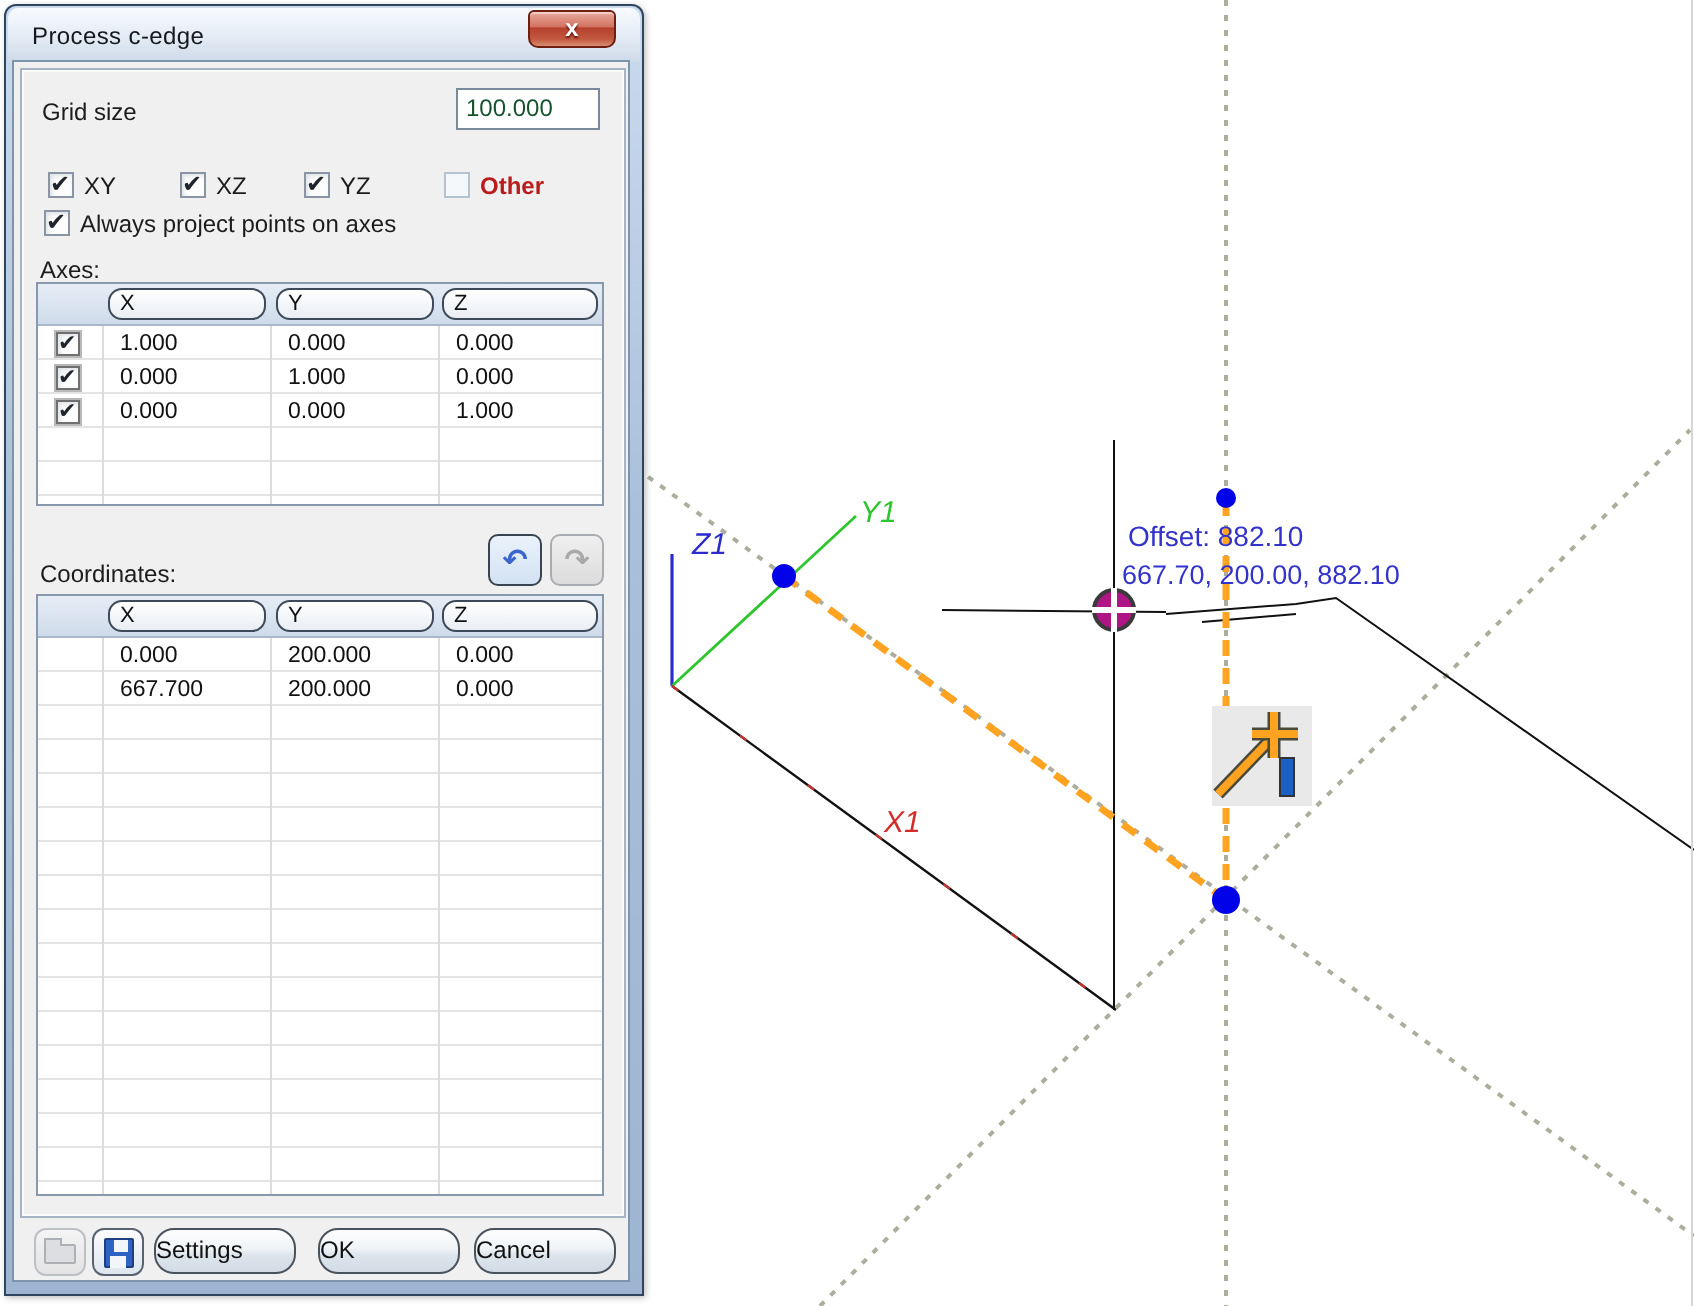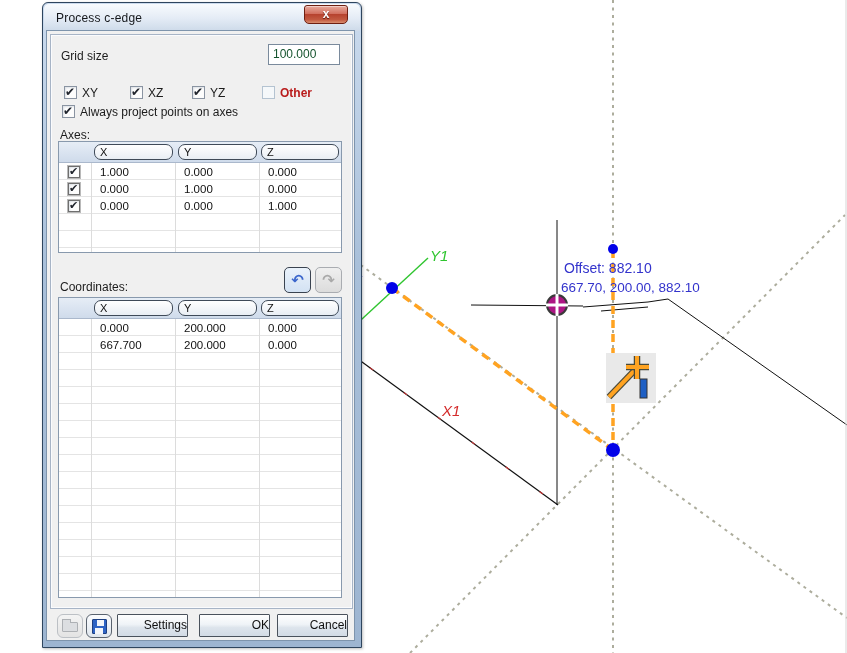--- a/index.html
+++ b/index.html
@@ -7,21 +7,21 @@
               font-family:"Liberation Sans", sans-serif; }
   .stage { position:relative; width:847px; height:653px; background:#fff; }
 
   
   svg.scene { position:absolute; left:0; top:0; z-index:1; }
 
   
   .dialog { position:absolute; left:2px; top:2px; width:320px; height:646px; z-index:10;
             border:1px solid #2E455E; border-radius:6px 6px 0 0;
             background:linear-gradient(180deg,#CBDBEE 0%,#A9C0DA 40%,#9DB5D1 100%);
-            padding:28px 7px 7px 4px; box-shadow:1px 1px 3px rgba(0,0,0,.25);margin-left:40px; }
+            padding:28px 7px 7px 4px; box-shadow:1px 1px 3px rgba(0,0,0,.25); }
   .titlebar { position:absolute; left:1px; top:1px; right:1px; height:27px;
               border-radius:5px 5px 0 0;
               background:linear-gradient(180deg,#F8FBFE 0%,#E3EBF5 55%,#CDDAE9 100%);
               display:flex; align-items:center; }
   .title { font-size:12px; color:#15181c; padding-left:12px; letter-spacing:.2px; }
   .close-btn { position:absolute; top:2px; right:13px; width:44px; height:19px;
                border:1px solid #6E1F12; border-radius:3px 3px 5px 5px;
                background:linear-gradient(180deg,#E8AB9E 0%,#D2705F 45%,#B5402C 46%,#C25940 80%,#D98E70 100%);
                color:#fff; font-size:12px; font-weight:bold; text-align:center; line-height:17px;
                text-shadow:0 1px 1px #5a1408; box-shadow:inset 0 1px 0 rgba(255,255,255,.45); cursor:pointer; }
@@ -63,23 +63,23 @@
 
   
   .tool-btn { position:absolute; border-radius:5px; border:1px solid #3A4350;
               background:linear-gradient(180deg,#EAF2FB,#D3E2F3); text-align:center; cursor:pointer;
               font-family:"DejaVu Sans",sans-serif; }
   .tool-btn.disabled { border-color:#A9ACB1; background:linear-gradient(180deg,#EFEFEF,#DCDCDC); cursor:default; }
   .arrow-glyph { font-size:15px; font-weight:bold; color:#3B66CC; line-height:24px; }
   .arrow-glyph.gray { color:#A9A9A9; }
 
   
-  .btn { position:absolute; height:23px; border:1px solid #4A525C; border-radius:1px;
+  .btn { position:absolute; height:23px; border:1px solid #4A525C; border-radius:10px;
          background:linear-gradient(180deg,#FEFEFE 0%,#EFF3F7 45%,#DDE4EC 60%,#D2DBE5 100%);
-         font-size:12px; color:#111; text-align:right; line-height:21px; cursor:pointer; }
+         font-size:12px; color:#111; text-align:left; line-height:21px; cursor:pointer; }
   .icon-btn { position:absolute; width:26px; height:24px; border-radius:6px; cursor:pointer; }
   .icon-btn.save { border:1px solid #59626E; background:linear-gradient(180deg,#FBFCFE,#DFE6EE); }
   .icon-btn.open { border:1px solid #BCC0C5; background:linear-gradient(180deg,#F4F4F4,#E3E3E3); cursor:default; }
   .folder-ico { position:absolute; left:4px; top:7px; width:16px; height:10px;
                 background:#DCDEE1; border:1px solid #ADB0B4; border-radius:1px; }
   .folder-ico::before { content:""; position:absolute; left:-1px; top:-4px; width:7px; height:3px;
                         background:#DCDEE1; border:1px solid #ADB0B4; border-bottom:none; }
   .floppy-ico { position:absolute; left:5px; top:4px; width:15px; height:15px;
                 background:#2E63C4; border:1px solid #1D3F82; border-radius:1px; }
   .floppy-ico::before { content:""; position:absolute; left:4px; top:0; width:7px; height:6px; background:#F2F5FA; }
@@ -233,17 +233,17 @@
         <div class="gt-cell" style="left:209px; top:40px;">0.000</div>
       </div>
 
       <div class="icon-btn open" style="left:10px; top:583px;">
         <span class="folder-ico"></span>
       </div>
       <div class="icon-btn save" style="left:39px; top:583px;">
         <span class="floppy-ico"></span>
       </div>
       <div class="btn" style="left:70px;  top:583px; width:71px;">Settings</div>
-      <div class="btn" style="left:152px; top:583px; width:71px;padding-left:20px;">OK</div>
+      <div class="btn" style="left:152px; top:583px; width:71px;">OK</div>
       <div class="btn" style="left:230px; top:583px; width:71px;">Cancel</div>
     </div>
   </div>
 </div>
 
 </body></html>

